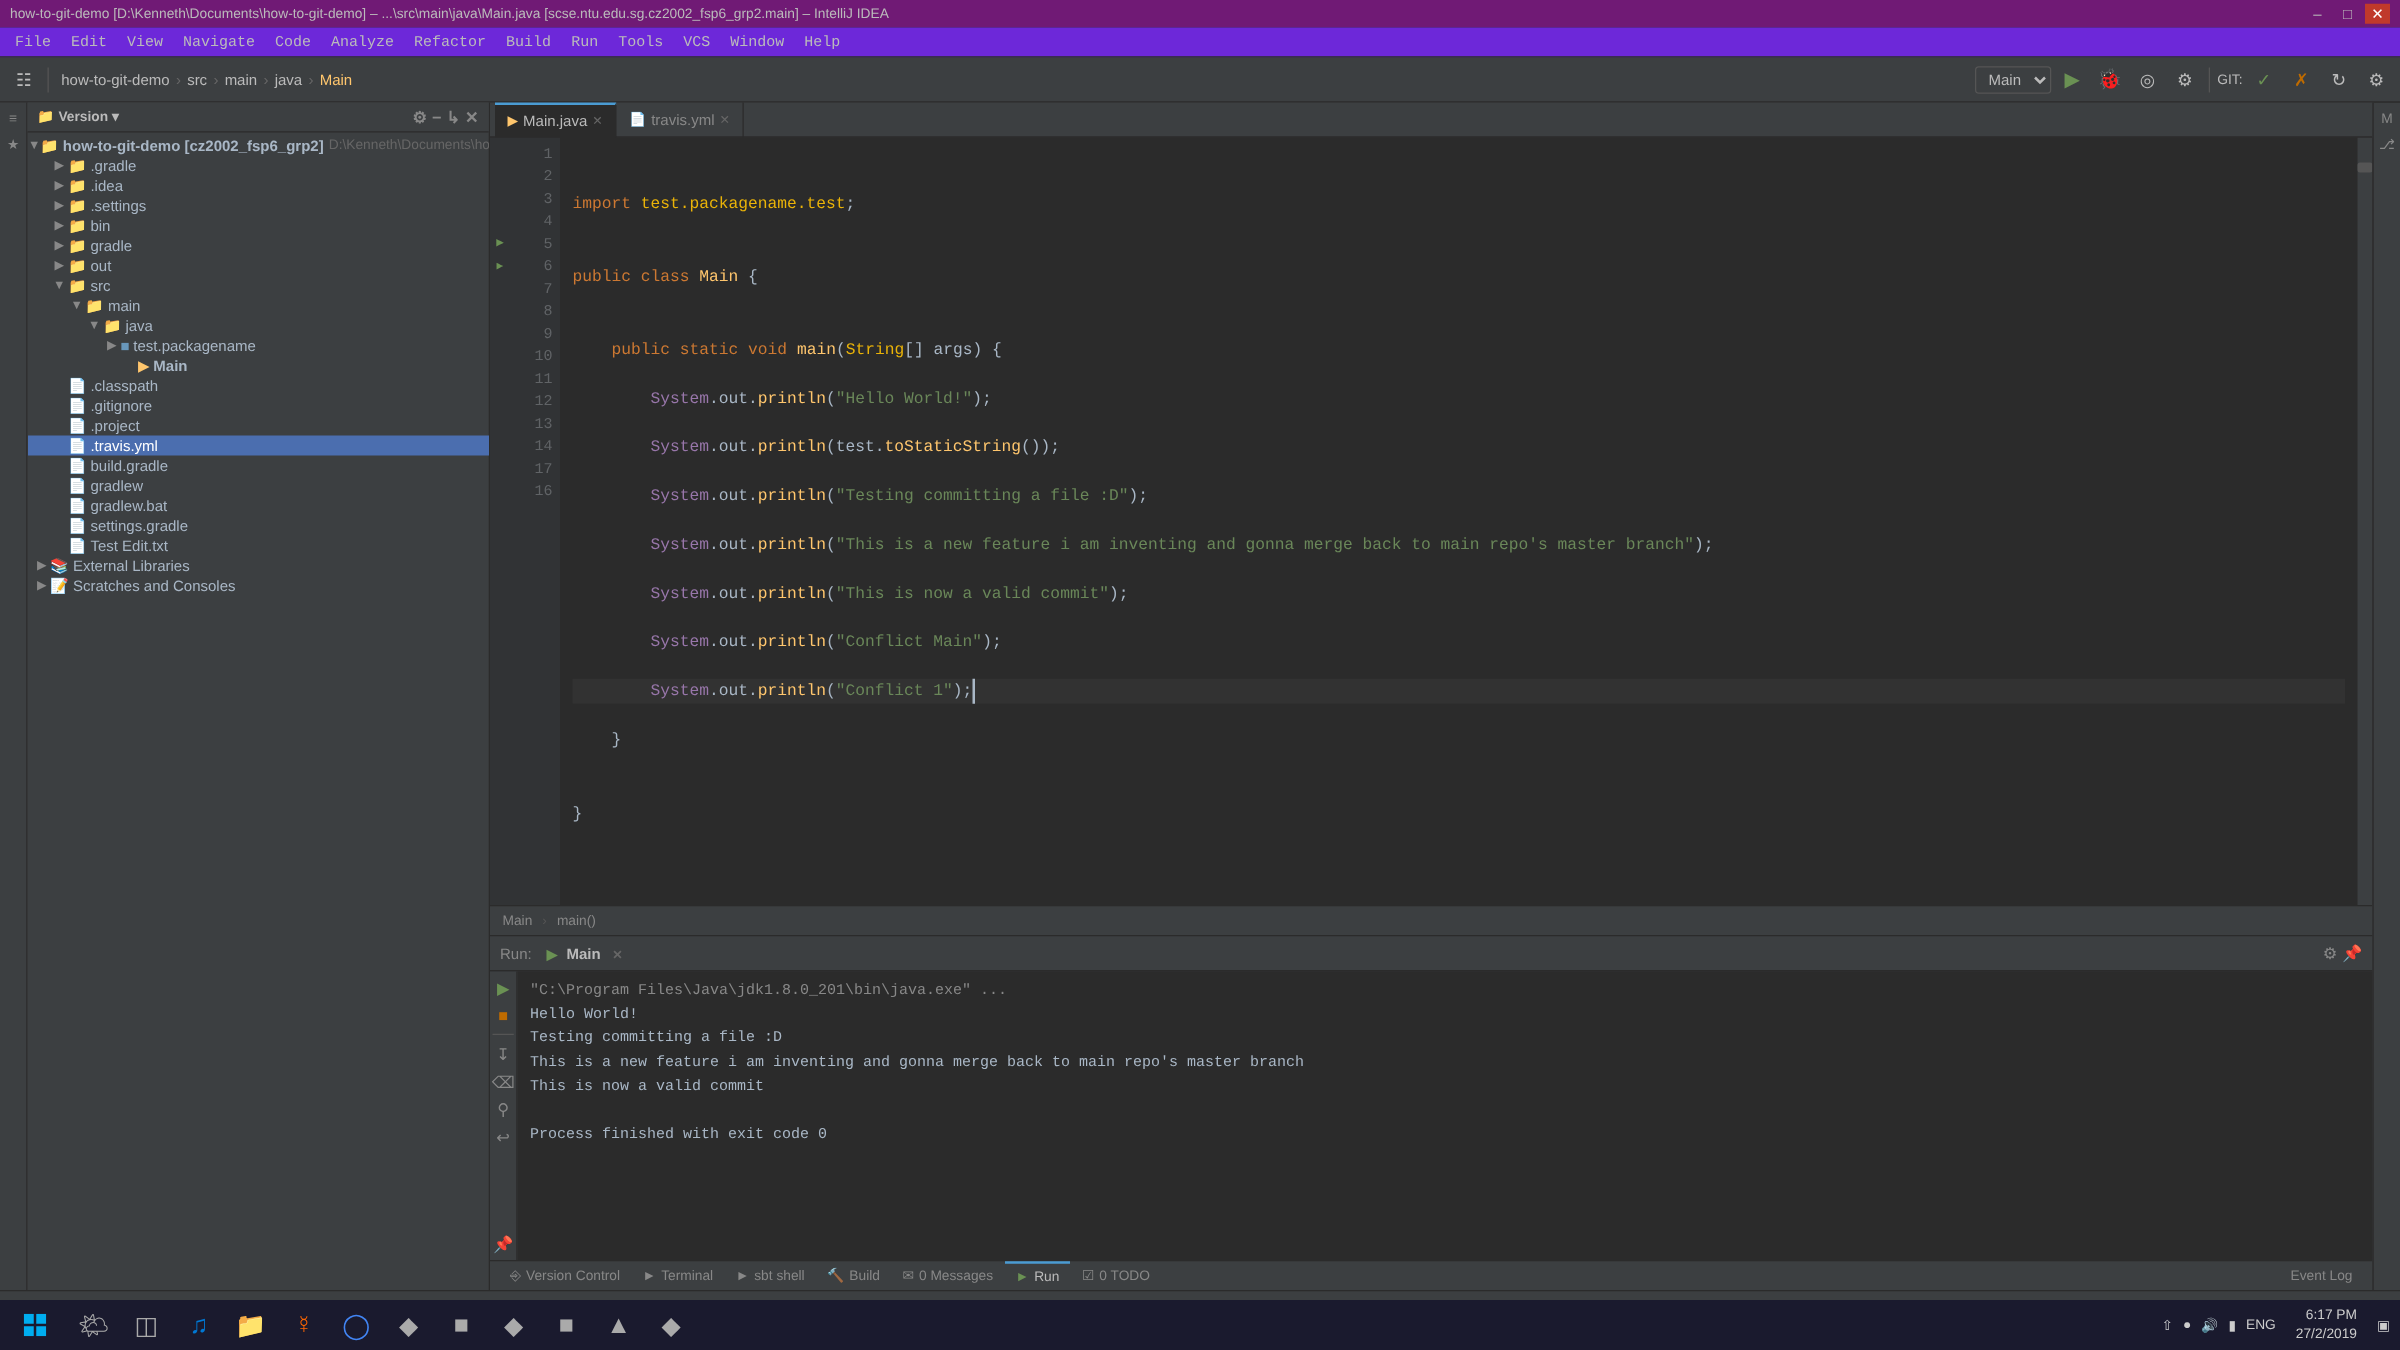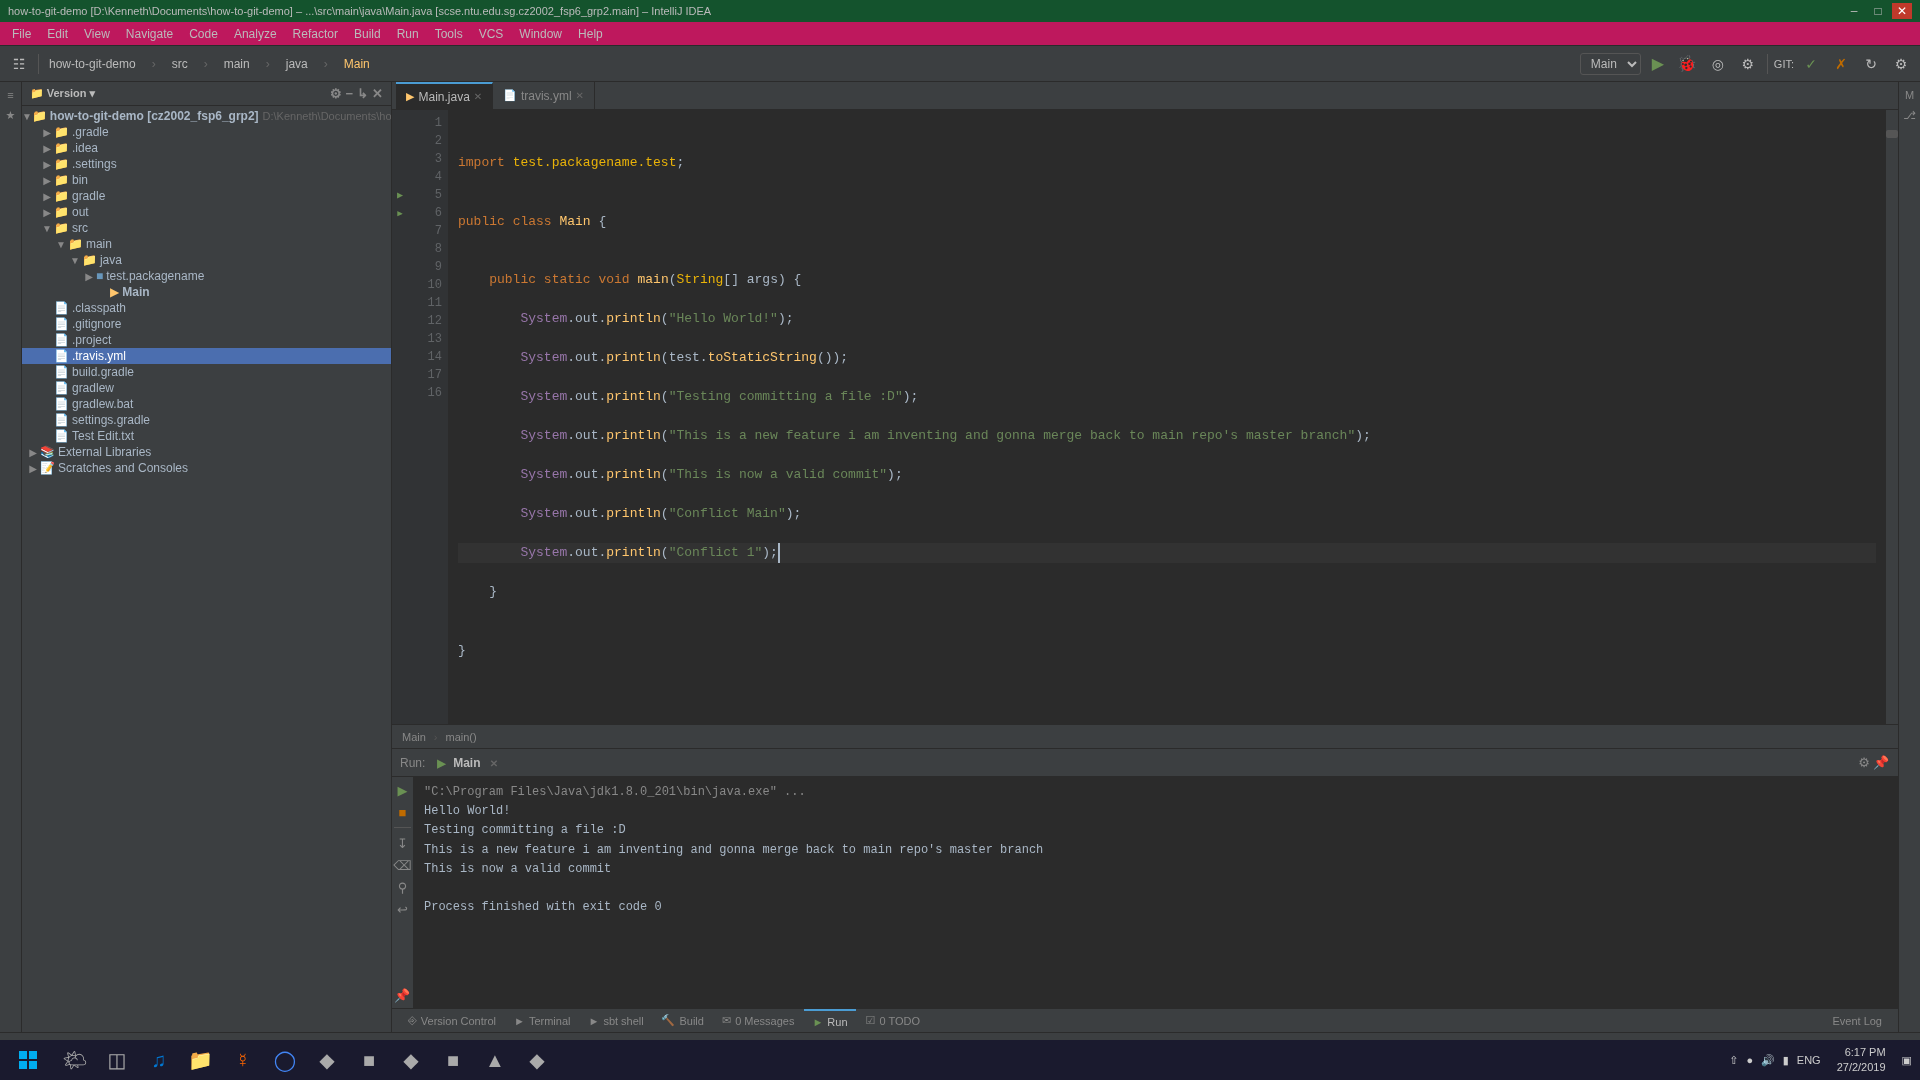--- a/index.html
+++ b/index.html
@@ -1,43 +1,44 @@
 <!DOCTYPE html>
 <html><head>
   <meta charset="utf-8">
   <style>
     * { margin: 0; padding: 0; box-sizing: border-box; }
     body { font-family: 'Segoe UI', sans-serif; font-size: 12px; background: #2b2b2b; color: #a9b7c6; width: 1920px; height: 1080px; overflow: hidden; }
 
     
     #title-bar {
-      background: #14532d;
+      background: #701a75;
       height: 22px;
       display: flex;
       align-items: center;
       justify-content: space-between;
       padding: 0 8px;
       font-size: 11px;
       color: #bbbbbb;
     }
     #title-bar-controls { display: flex; gap: 4px; }
     #title-bar-controls span {
       width: 20px; height: 16px; display: flex; align-items: center; justify-content: center;
       cursor: pointer; font-size: 12px; color: #bbbbbb;
     }
 
     
     #menu-bar {
-      background: #be185d;
+      background: #6d28d9;
       height: 24px;
       display: flex;
       align-items: center;
       padding: 0 4px;
       border-bottom: 1px solid #2b2b2b;
       font-size: 12px;
+      font-family: Liberation Mono, monospace;
     }
     .menu-item {
       padding: 2px 8px;
       cursor: pointer;
       color: #bbbbbb;
     }
 
     
     #toolbar {
       background: #3c3f41;
@@ -49,21 +50,21 @@
       border-bottom: 1px solid #2b2b2b;
     }
     .toolbar-btn {
       width: 26px; height: 26px;
       display: flex; align-items: center; justify-content: center;
       cursor: pointer; color: #bbbbbb; font-size: 14px;
       border-radius: 3px;
     }
     .toolbar-sep { width: 1px; height: 20px; background: #555; margin: 0 2px; }
     .breadcrumb-bar {
-      display: flex; align-items: center; gap: 16px; color: #bbbbbb; font-size: 12px;
+      display: flex; align-items: center; gap: 5px; color: #bbbbbb; font-size: 12px;
       margin-left: 4px;
     }
     .breadcrumb-sep { color: #666; }
     .toolbar-right { margin-left: auto; display: flex; align-items: center; gap: 4px; }
     .run-config-select {
       background: #3c3f41; border: 1px solid #555; color: #bbbbbb;
       padding: 2px 6px; font-size: 12px; border-radius: 3px; cursor: pointer;
     }
     .run-btn { color: #6a9153; font-size: 16px; cursor: pointer; }
     .debug-btn { color: #6a9153; font-size: 16px; cursor: pointer; }

